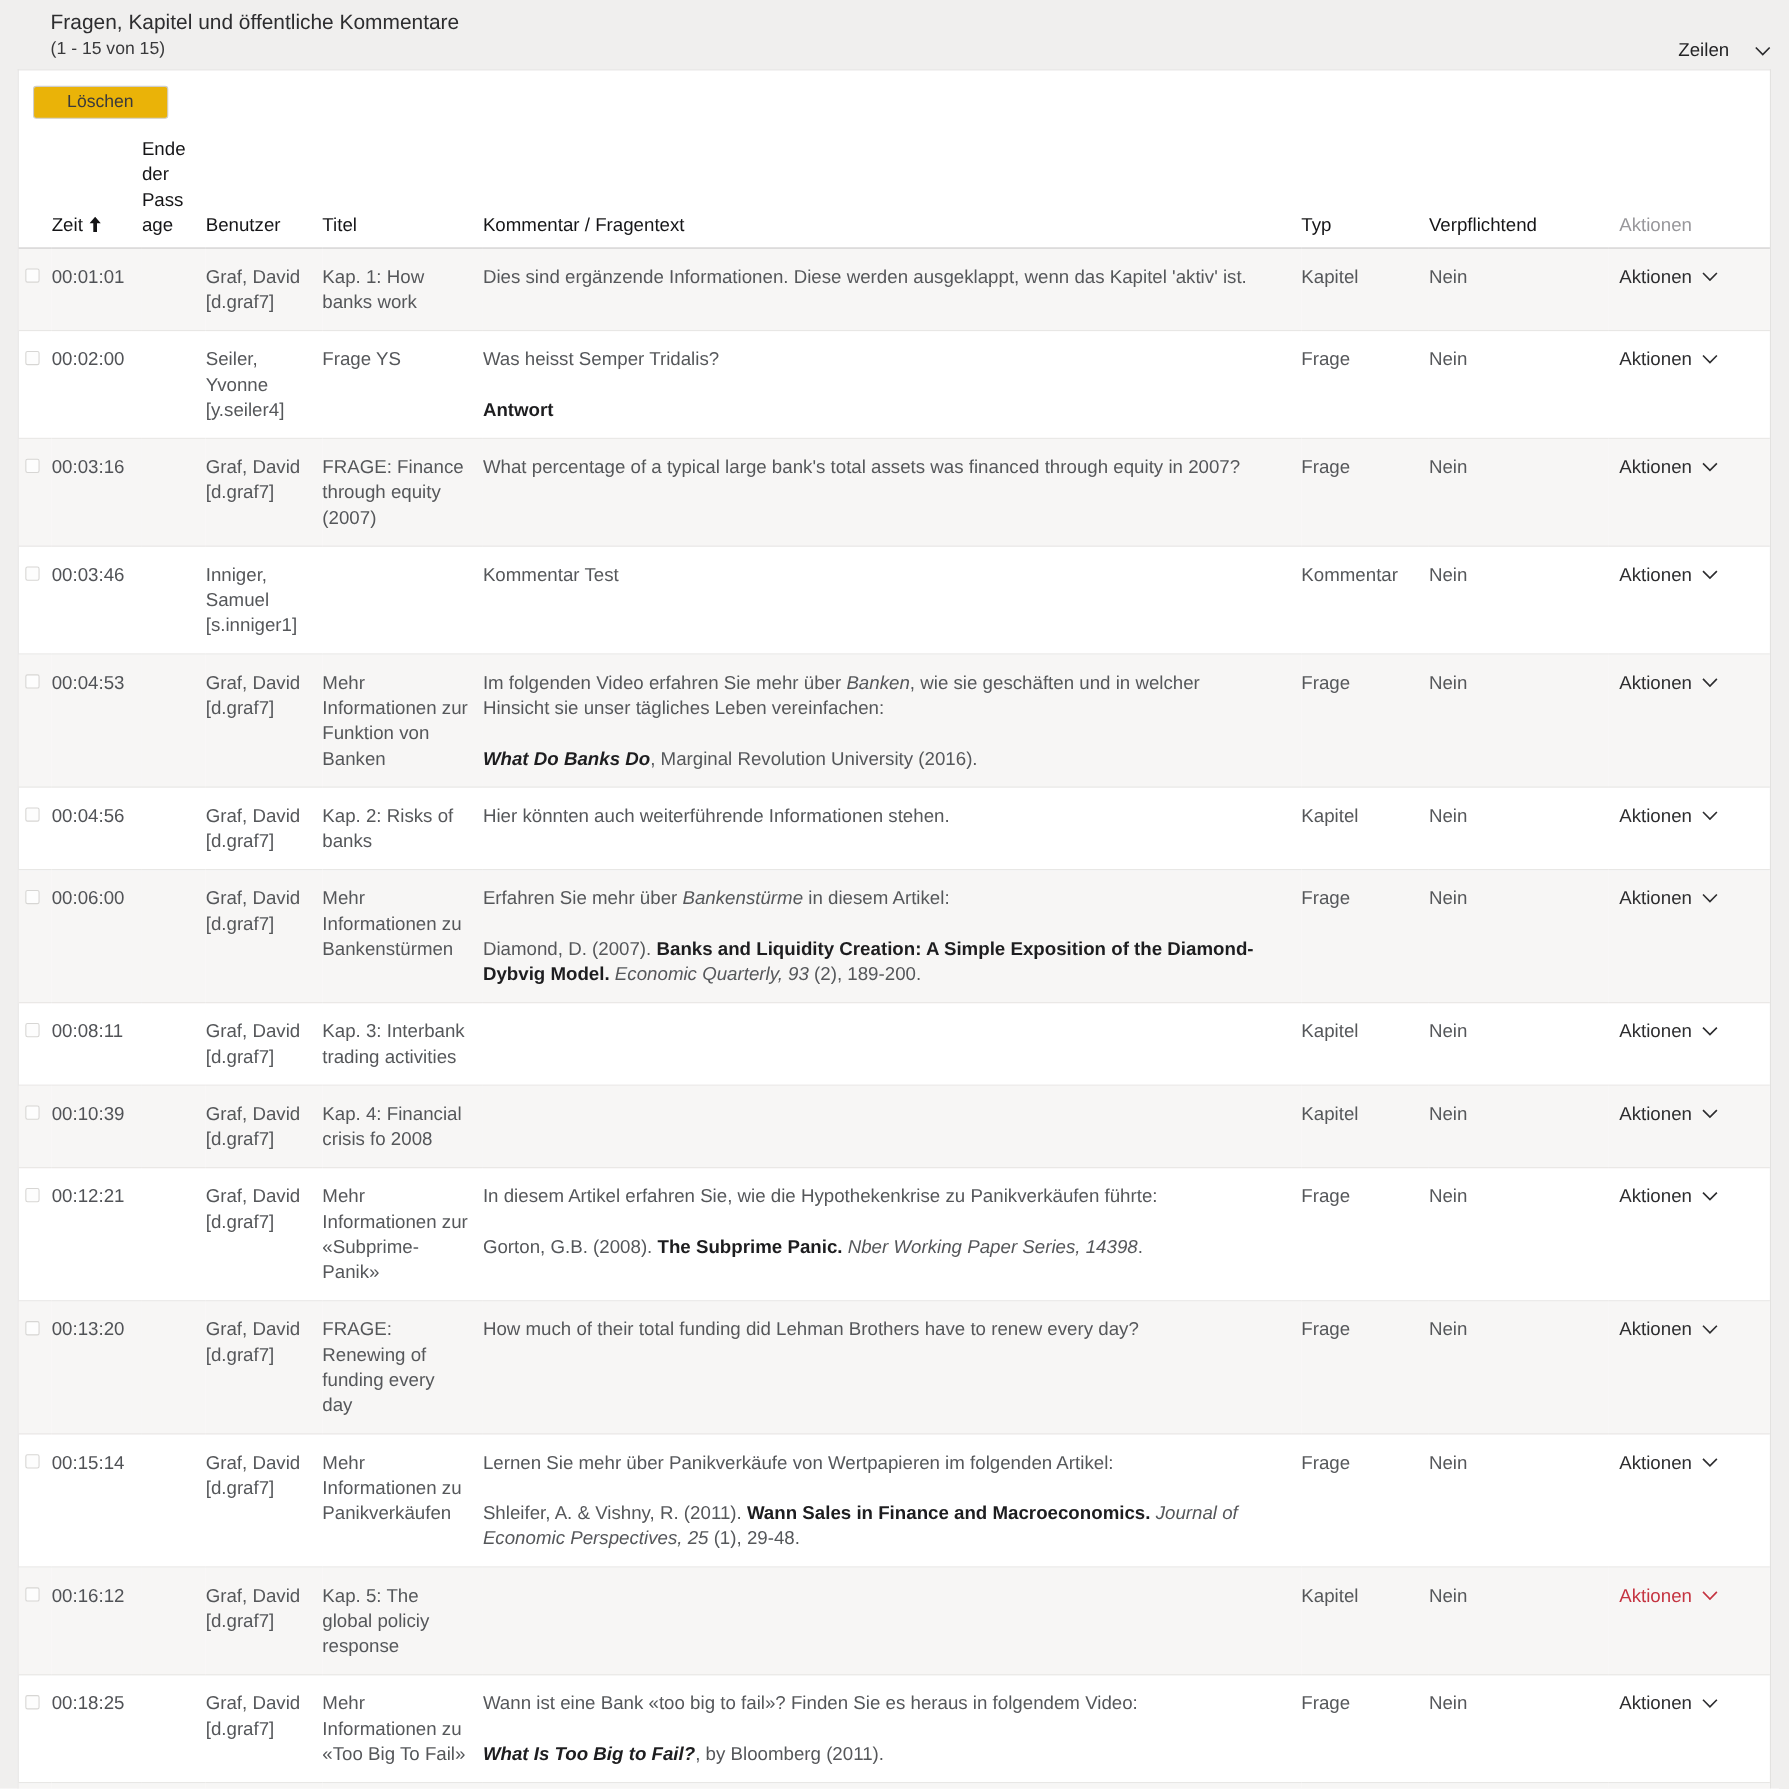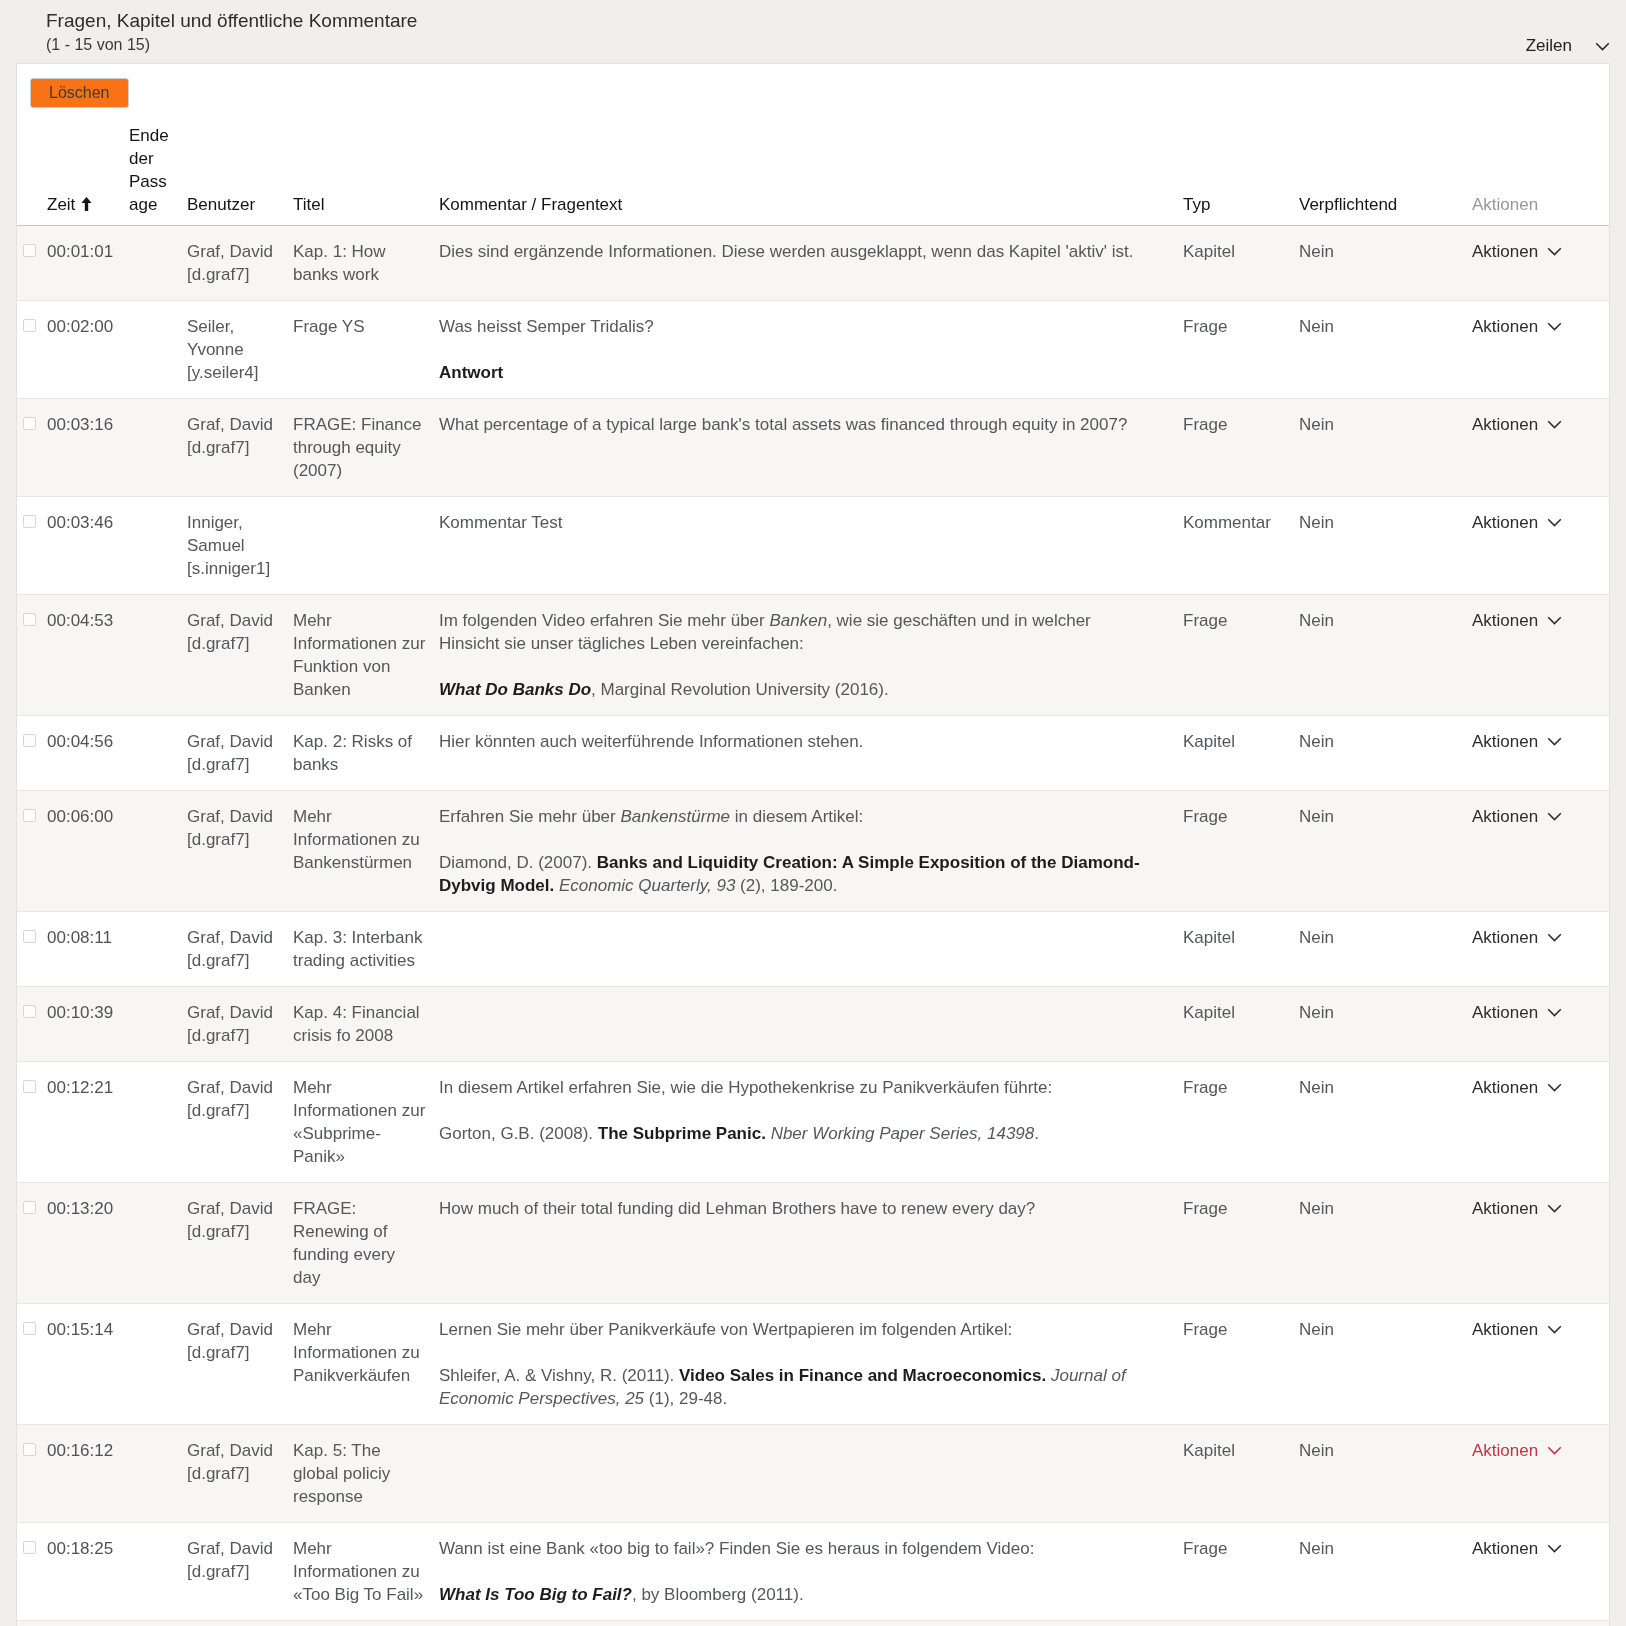--- a/index.html
+++ b/index.html
@@ -18,22 +18,22 @@
   }
   .rows-menu { display:inline-flex; align-items:center; gap:23px; font-size:17px; color:#232325; cursor:pointer; }
   .chev { display:inline-block; }
   .panel {
     margin:0 16px; background:#ffffff;
     border:1px solid #e3e2e0; border-bottom:none;
     min-height:1560px; padding-top:12px;
   }
   .btn-delete {
     margin:2px 0 16px 13px;
-    background:#f97316; border:1px solid #cfceccc9; border:1px solid #cfcecc;
-    border-radius:3px; padding:5px 18px;
+    background:#eab308; border:1px solid #cfceccc9; border:1px solid #cfcecc;
+    border-radius:3px; padding:5px 30px;
     font-size:16px; color:#3a3a3c;
     font-family:inherit; cursor:pointer;
   }
   table { width:1592px; border-collapse:collapse; table-layout:fixed; font-size:17px; line-height:23px; }
   th, td { text-align:left; vertical-align:top; font-weight:normal; padding:0 12px 0 0; }
   thead th {
     vertical-align:bottom; color:#151517; padding-bottom:9px;
     border-bottom:1px solid #c7c6c5;
   }
   thead th.c-ende { hyphens:auto; overflow-wrap:break-word; }
@@ -334,21 +334,21 @@
     </td>
   </tr>
         <tr>
     <td class="c-check"><span class="checkbox"></span></td>
     <td class="c-zeit">00:15:14</td>
     <td class="c-ende"></td>
     <td class="c-benutzer">Graf, David [d.graf7]</td>
     <td class="c-titel">Mehr Informationen zu Panikverkäufen</td>
     <td class="c-kommentar">
             <p><span>Lernen Sie mehr über Panikverkäufe von Wertpapieren im folgenden Artikel:</span></p>
-            <p><span>Shleifer, A. &amp; Vishny, R. (2011). </span><span class="run-b">Video Sales in Finance and Macroeconomics.</span><span> </span><span class="run-i">Journal of Economic Perspectives, 25</span><span> (1), 29-48.</span></p>
+            <p><span>Shleifer, A. &amp; Vishny, R. (2011). </span><span class="run-b">Wann Sales in Finance and Macroeconomics.</span><span> </span><span class="run-i">Journal of Economic Perspectives, 25</span><span> (1), 29-48.</span></p>
           </td>
     <td class="c-typ">Frage</td>
     <td class="c-verpfl">Nein</td>
     <td class="c-aktionen">
       <span class="action-link">
         <span class="action-label">Aktionen</span>
         <svg class="chev" width="15" height="9" viewBox="0 0 15 9">
                 <polyline points="1.2,1.2 7.5,7.6 13.8,1.2" fill="none" stroke="currentColor" stroke-width="1.5"></polyline>
               </svg>
       </span>

